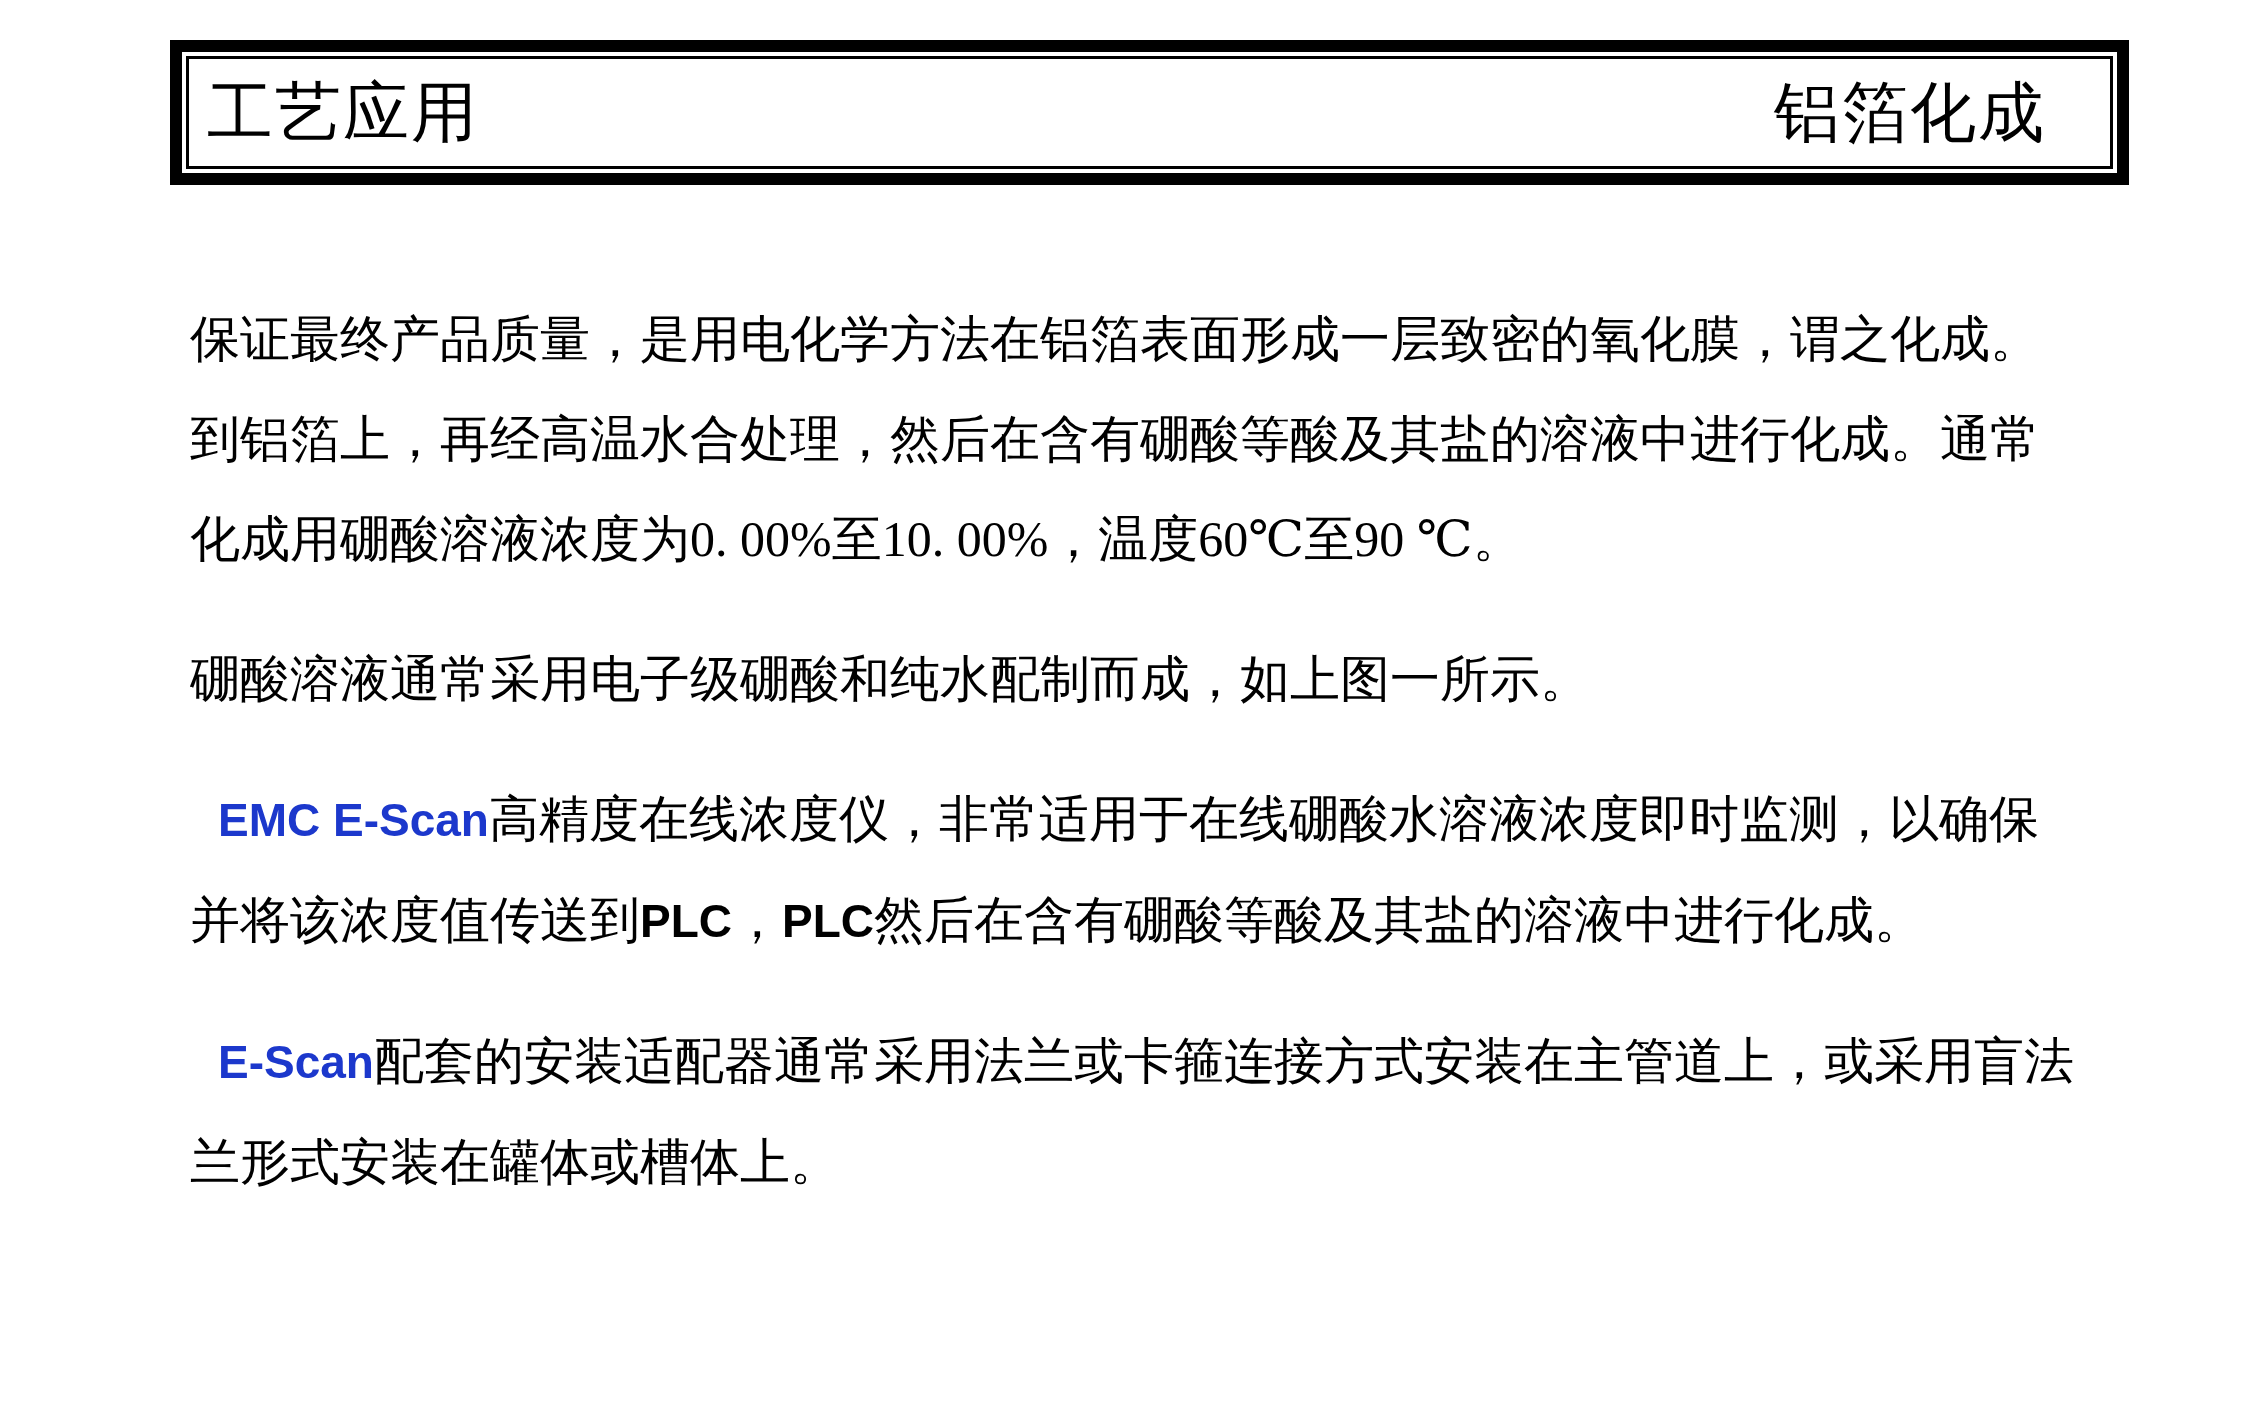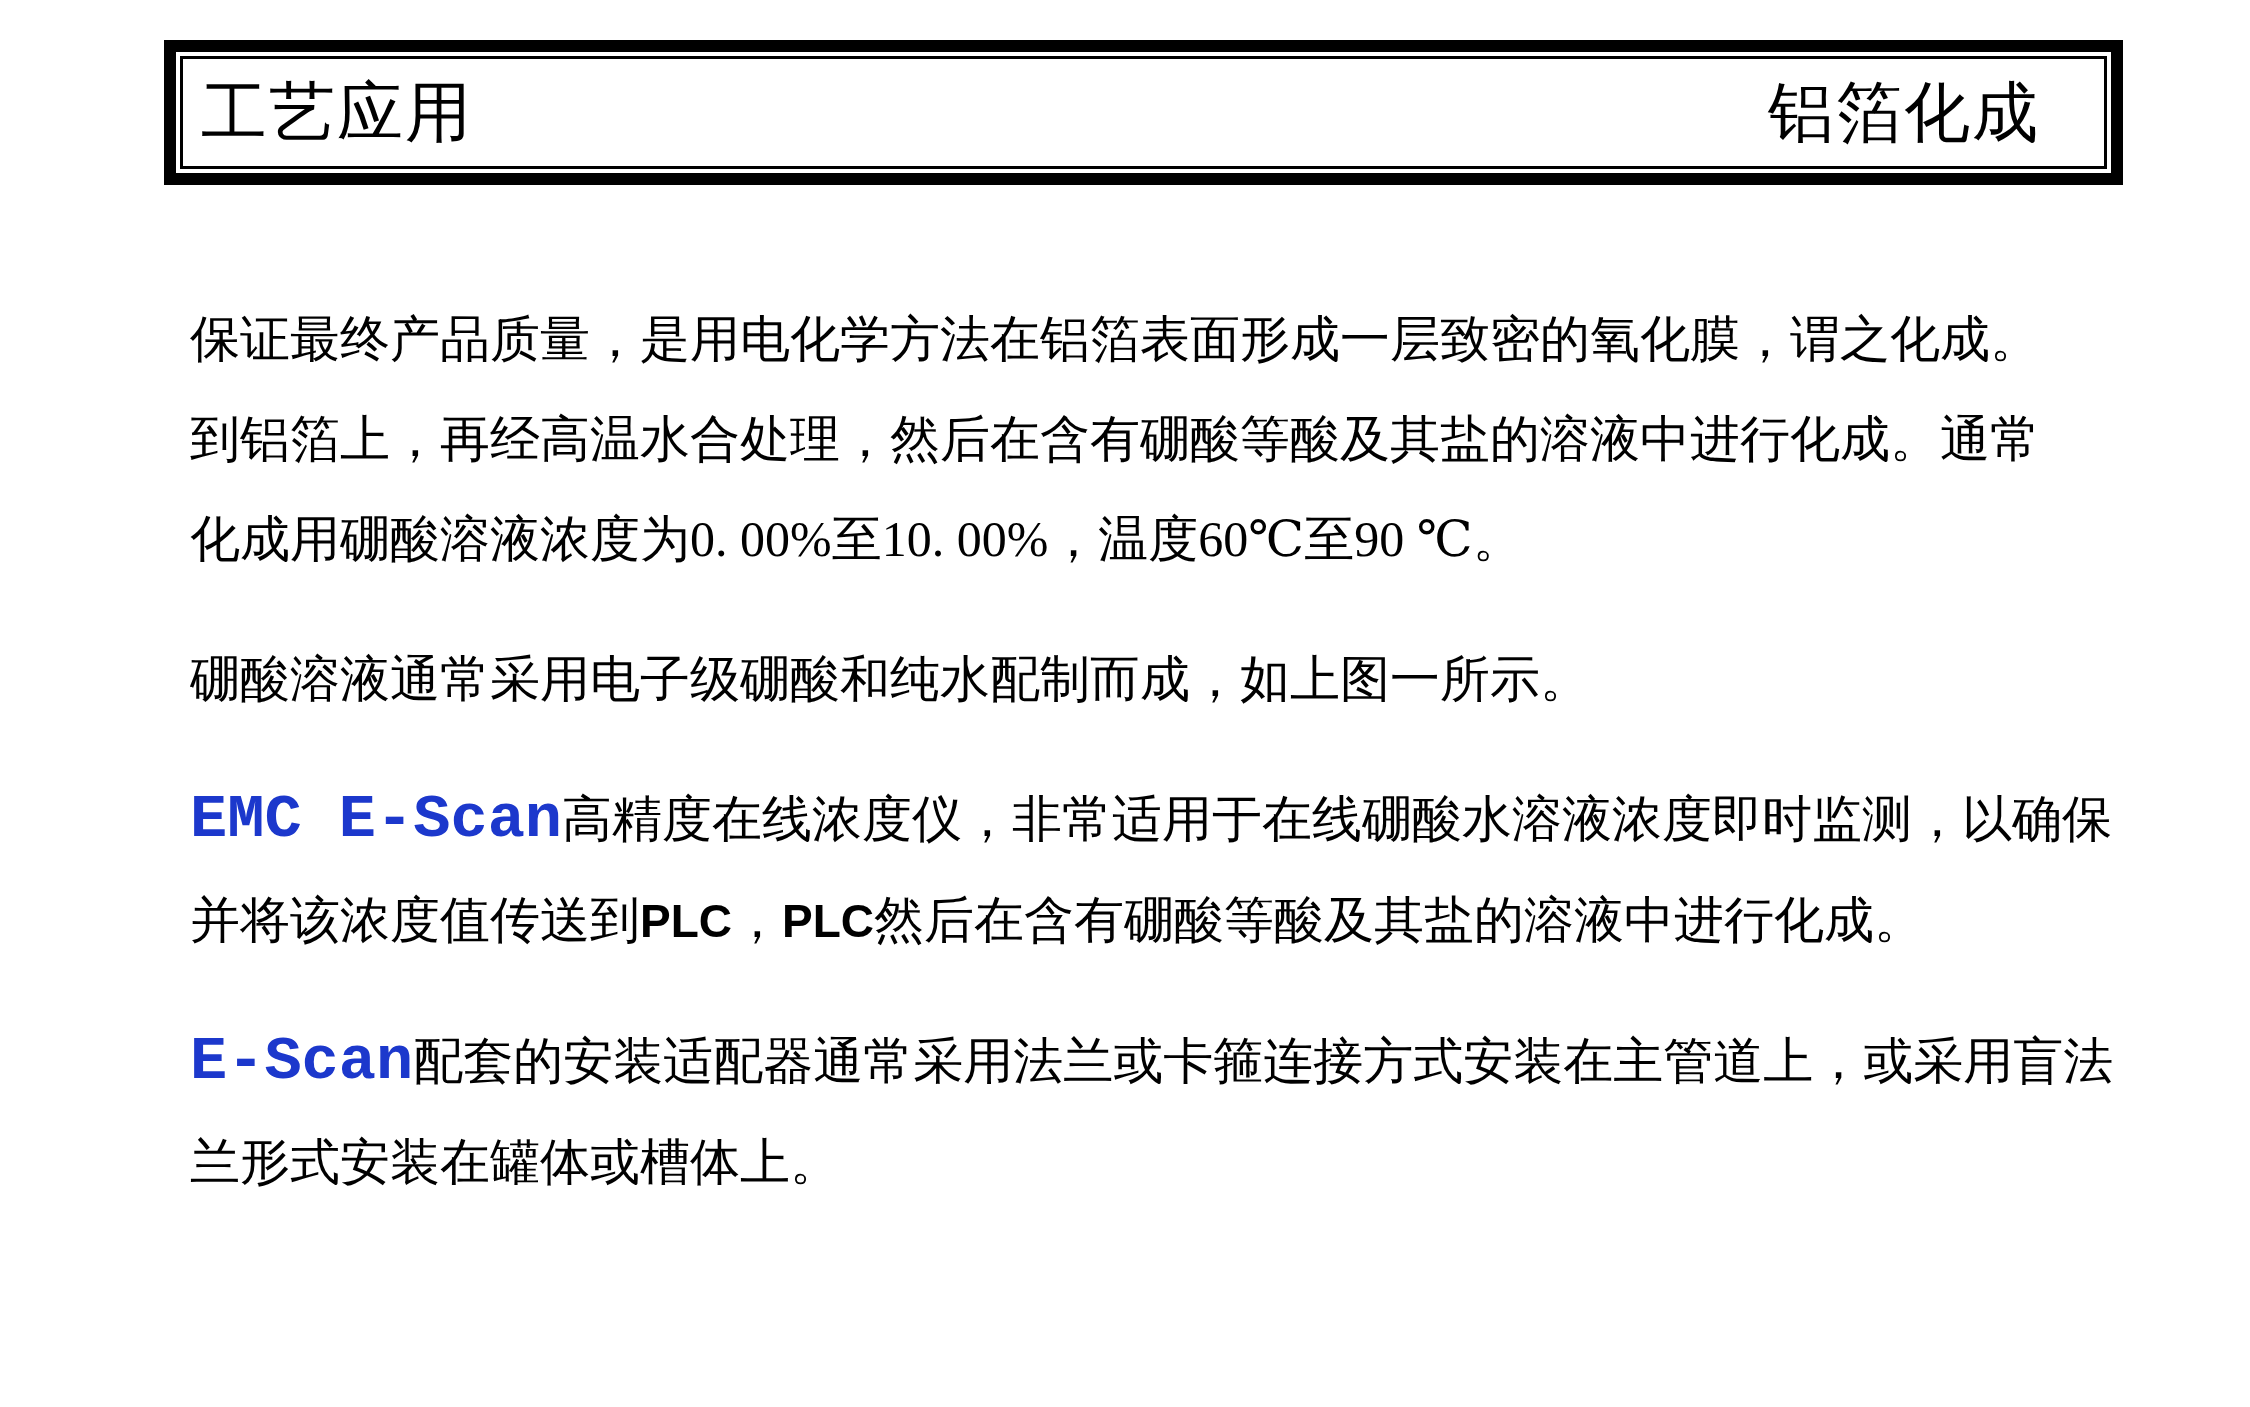--- a/index.html
+++ b/index.html
@@ -9,21 +9,21 @@
     background: #ffffff;
     color: var(--ink);
     font-family: "Liberation Serif", "DejaVu Serif", serif;
     position: relative;
     overflow: hidden;
   }
 
   
   .header-box {
     position: absolute;
-    left: 164px; top: 40px;
+    left: 170px; top: 40px;
     width: 1959px; height: 145px;
     box-sizing: border-box;
     border: 12px solid #000;
     padding: 4px;
     background: #fff;
   }
   .header-inner {
     width: 100%; height: 100%;
     box-sizing: border-box;
     border: 3px solid #000;
@@ -45,24 +45,25 @@
   }
   .para { margin: 0 0 40px 0; }
   .line {
     font-size: 50px;
     line-height: 100px;
     white-space: nowrap;
     letter-spacing: 0;
   }
   .seg-normal { font-family: "Liberation Serif", "DejaVu Serif", serif; }
   .seg-blue {
-    font-family: Liberation Mono, monospace;
+    font-family: Liberation Sans, sans-serif;
     font-weight: bold;
     color: var(--accent-blue);
-    font-size: 62px;
+    font-size: 46px;
+    margin-left: 28px;
   }
   .seg-bold {
     font-family: "Liberation Sans", "DejaVu Sans", sans-serif;
     font-weight: bold;
     color: var(--ink);
     font-size: 46px;
   }
 </style>
 </head>
 <body>

